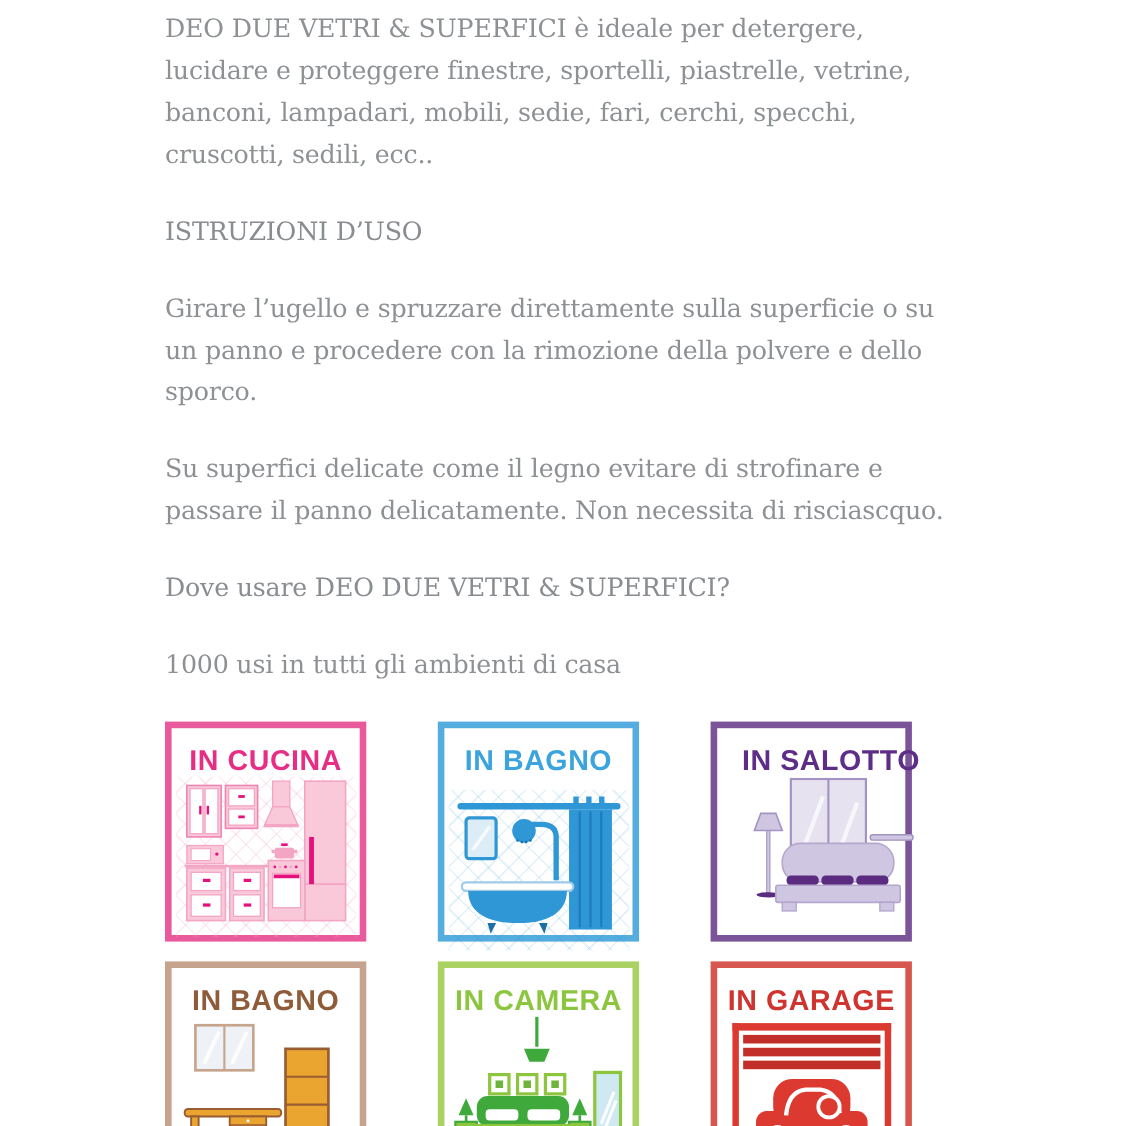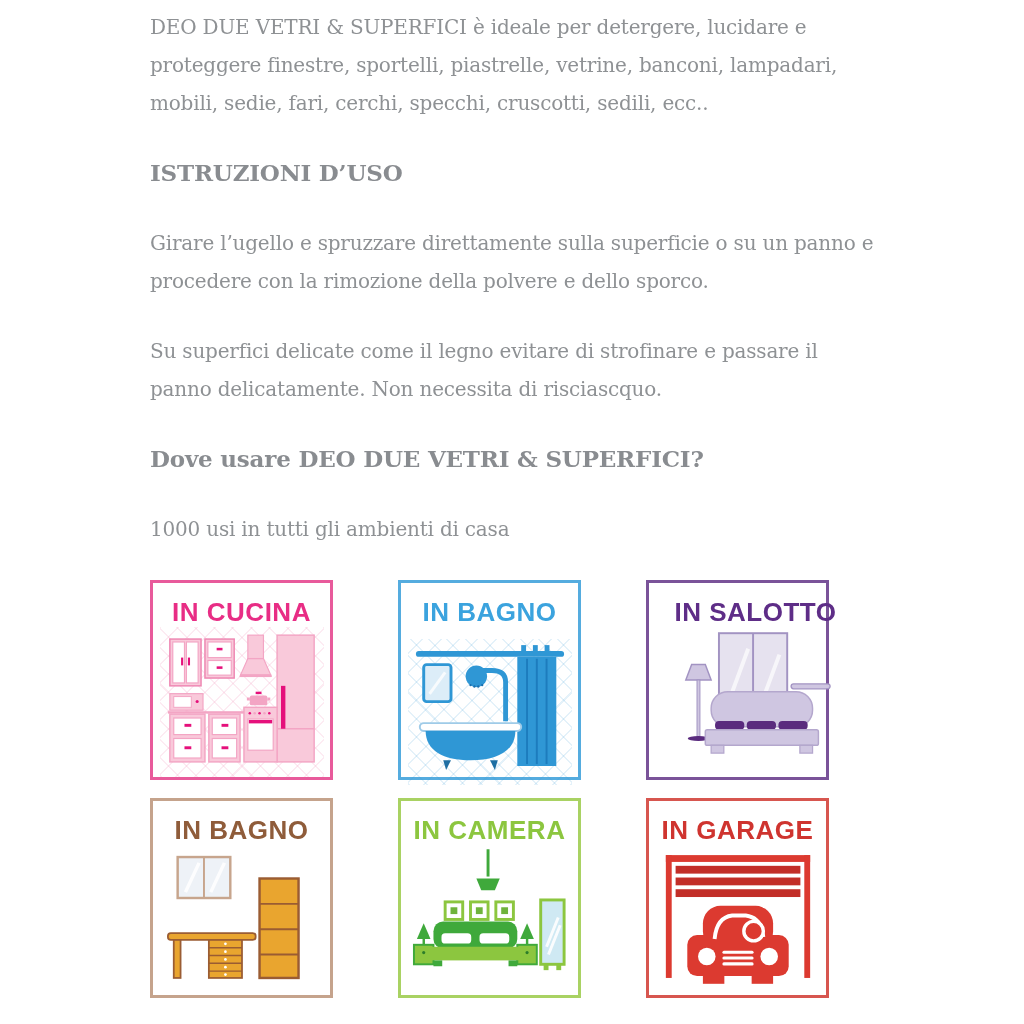--- a/index.html
+++ b/index.html
@@ -5,38 +5,38 @@
   html,body{margin:0;padding:0;}
   body{
     width:1024px;height:1024px;overflow:hidden;background:#ffffff;
     font-family:"DejaVu Serif","Liberation Serif",serif;
   }
   .content{
     width:732px;margin-left:150px;padding-top:8px;
   }
   .content p{
     margin:0 0 32px 0;
-    font-size:20px;line-height:38px;color:#8e9194;
+    font-size:23px;line-height:38px;color:#8e9194;
     letter-spacing:-0.2px;
   }
   .content h3{
     margin:0 0 32px 0;
     font-size:23px;line-height:38px;color:#898c90;
-    font-weight:bold;letter-spacing:-0.2px;
+    font-weight:normal;letter-spacing:-0.2px;
   }
   
   .rooms-grid{
     margin-top:10px;
     display:grid;
     grid-template-columns:repeat(3,183px);
     column-gap:65px;
     row-gap:18px;
   }
   .room-card{
-    height:200px;background:#fff;border:3px solid #84cc16;
+    height:200px;background:#fff;border:6px solid #84cc16;
     display:flex;flex-direction:column;align-items:center;
     box-sizing:border-box;
   }
   .room-label{
     font-family:"Liberation Sans",sans-serif;
     font-weight:bold;font-size:26px;letter-spacing:0.5px;
     margin-top:14px;line-height:30px;white-space:nowrap;
   }
   .room-art{
     flex:1;width:164px;display:flex;align-items:flex-end;justify-content:center;

